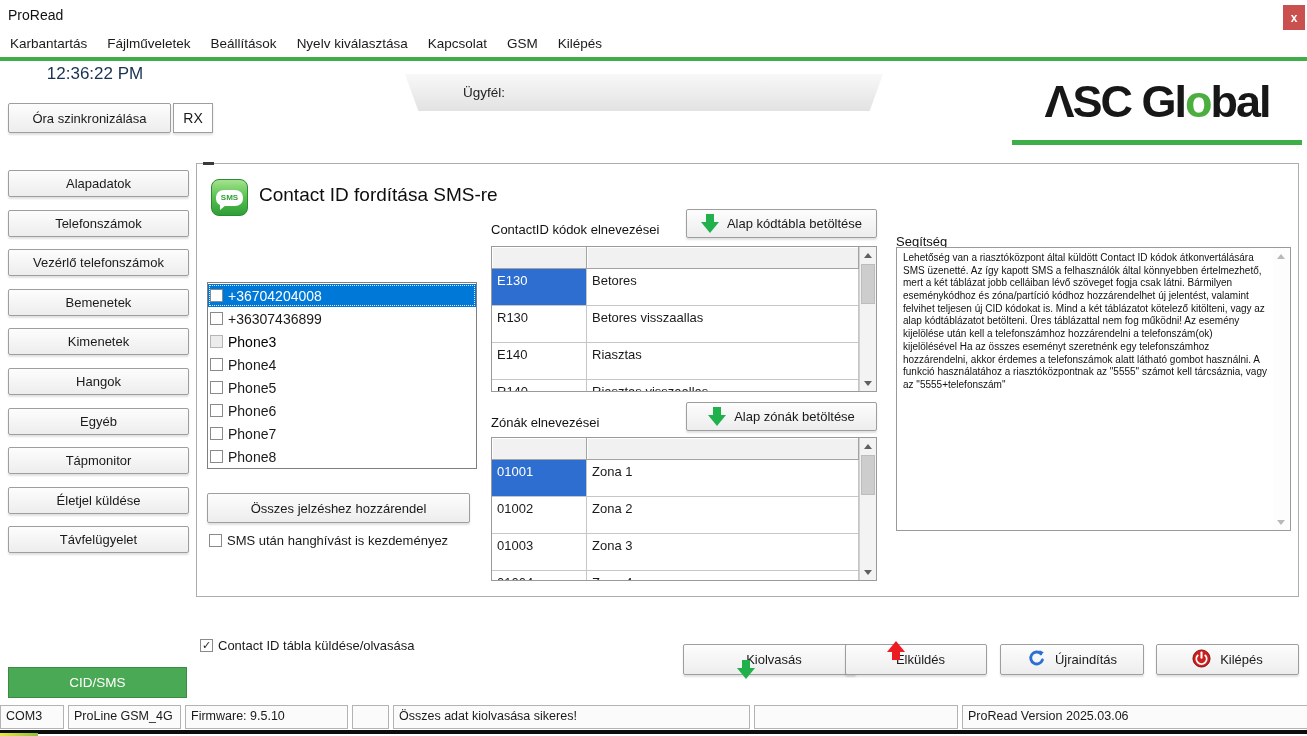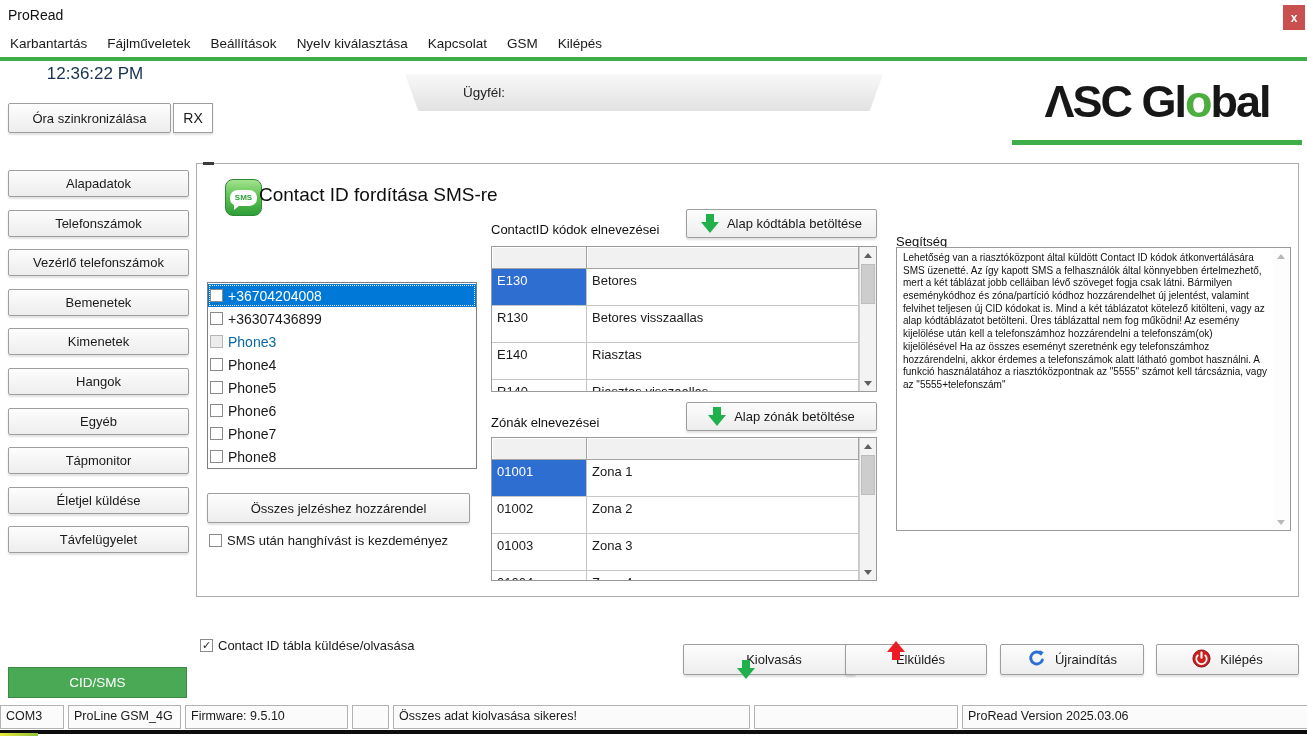--- a/index.html
+++ b/index.html
@@ -30,30 +30,30 @@
   .logo-line { height:5px; background:#3eae49; margin-top:2px; }
 
   
   .sidebar { position:absolute; left:8px; top:170px; width:181px; display:flex; flex-direction:column; gap:12.6px; }
   .side-btn { height:27px; }
 
   
   .groupbox { position:absolute; left:196px; top:163px; width:1103px; height:434px; border:1px solid #adadad; background:#fff; }
   .legend-dash { position:absolute; left:6px; top:-2px; width:11px; height:3px; background:#3a3a3a; }
 
-  .sms-icon { position:absolute; left:28px; top:15px; width:37px; height:37px; border-radius:8px; background:linear-gradient(180deg,#a5e28e 0%,#57c14f 50%,#2f9e38 100%); border:1px solid #2b8a33; display:flex; align-items:center; justify-content:center; }
+  .sms-icon { position:absolute; left:14px; top:15px; width:37px; height:37px; border-radius:8px; background:linear-gradient(180deg,#a5e28e 0%,#57c14f 50%,#2f9e38 100%); border:1px solid #2b8a33; display:flex; align-items:center; justify-content:center; }
   .sms-bubble { width:27px; height:16px; background:#fff; border-radius:8px / 7px; display:flex; align-items:center; justify-content:center; font-size:8px; font-weight:bold; color:#2f9e38; position:relative; }
   .sms-bubble:after { content:""; position:absolute; left:4px; bottom:-4px; width:0; height:0; border-right:6px solid transparent; border-top:5px solid #fff; }
   .main-title { position:absolute; left:62px; top:20px; font-size:19px; color:#0d0d0d; }
 
   .phones-label { position:absolute; left:10px; top:73px; width:250px; font-size:13px; line-height:1.35; }
   .listbox { position:absolute; left:10px; top:118px; width:270px; height:187px; border:1px solid #7f7f7f; background:#fff; padding-top:1px; overflow:hidden; }
   .lb-item { height:23px; display:flex; align-items:center; font-size:14px; padding-left:2px; }
   .lb-item.selected { background:#0078d7; color:#fff; outline:1px dotted #e8e8e8; outline-offset:-2px; }
-  .lb-item.disabled { color:#0369a1; }
+  .lb-item.disabled { color:#000000; }
   .cb { width:13px; height:13px; border:1px solid #8a8a8a; background:#fff; margin-right:5px; flex:0 0 auto; display:flex; align-items:center; justify-content:center; font-size:11px; font-weight:bold; color:#222; line-height:11px; }
   .lb-item.disabled .cb { background:#ececec; border-color:#b5b5b5; }
   .assign-btn { position:absolute; left:10px; top:329px; width:263px; height:30px; }
   .voice-cb { position:absolute; left:12px; top:369px; display:flex; align-items:center; font-size:13px; }
 
   .sec-label { position:absolute; font-size:13px; color:#111; }
   .load-btn { position:absolute; width:191px; height:29px; gap:8px; }
 
   .tbl { position:absolute; width:386px; border:1px solid #9a9a9a; background:#fff; display:flex; overflow:hidden; }
   .tgrid { flex:1; overflow:hidden; }

